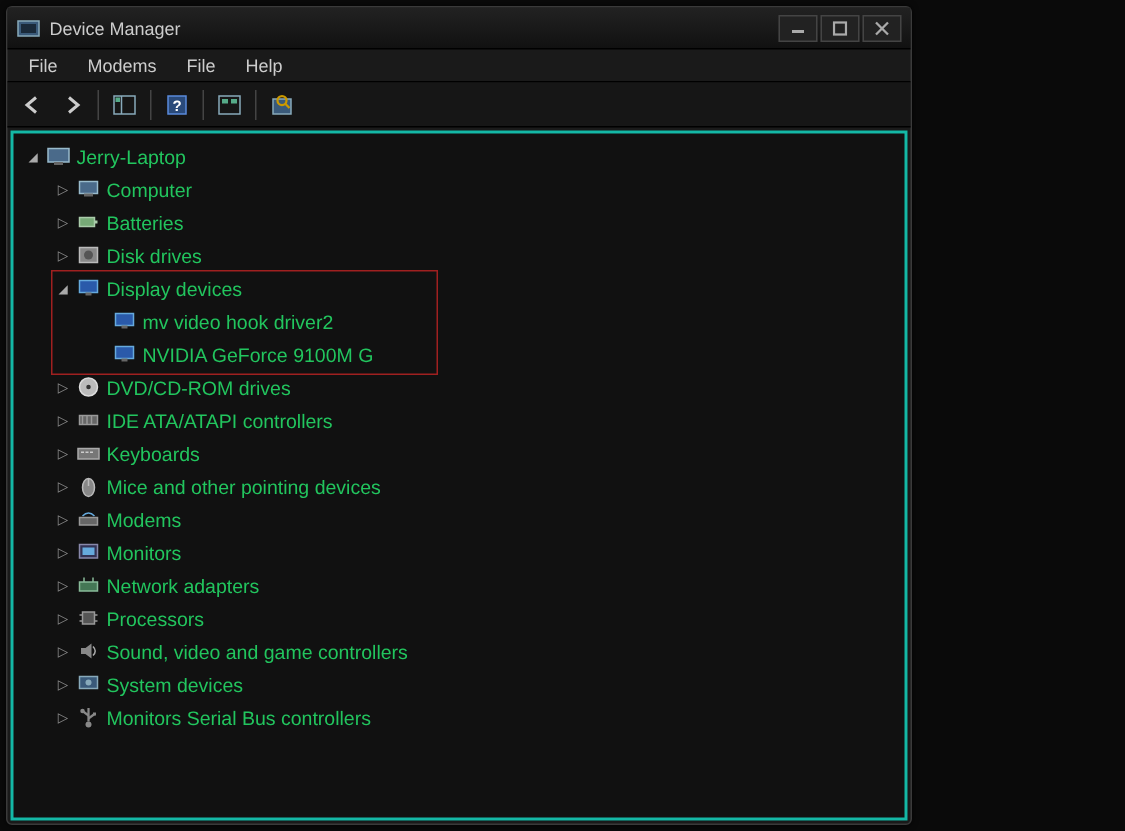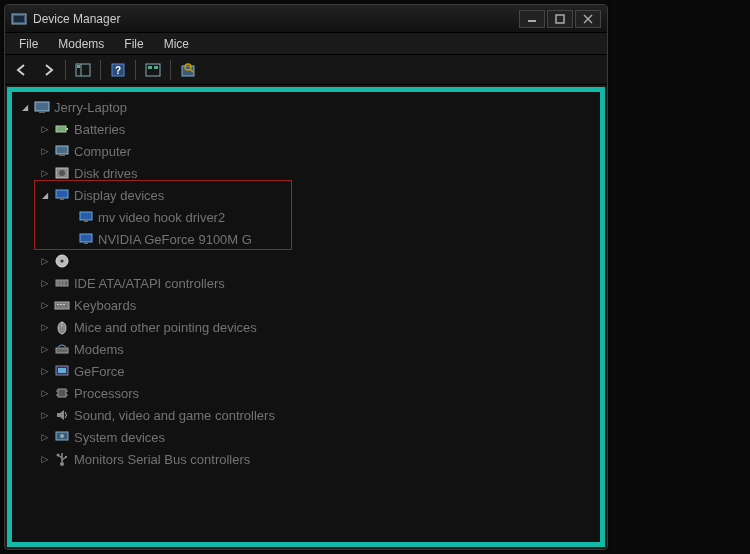--- a/index.html
+++ b/index.html
@@ -8,21 +8,21 @@
   .titlebar { height: 28px; background: linear-gradient(#222, #111); display: flex; align-items: center; padding: 0 6px; border-bottom: 1px solid #000; }
   .title-icon { width: 16px; height: 16px; margin-right: 6px; }
   .title-text { color: #ccc; font-size: 12px; flex: 1; }
   .win-btns { display: flex; gap: 2px; }
   .win-btn { width: 26px; height: 18px; background: #222; border: 1px solid #444; display: flex; align-items: center; justify-content: center; color: #aaa; font-size: 10px; }
   .menubar { height: 22px; display: flex; align-items: center; padding: 0 6px; gap: 4px; border-bottom: 1px solid #000; }
   .menu-item { color: #ccc; font-size: 12px; padding: 2px 8px; }
   .toolbar { height: 30px; display: flex; align-items: center; padding: 0 6px; gap: 4px; border-bottom: 1px solid #000; background: #161616; }
   .tool-btn { width: 22px; height: 22px; display: flex; align-items: center; justify-content: center; border: 1px solid transparent; }
   .tool-sep { width: 1px; height: 20px; background: #444; margin: 0 2px; }
-  .tree { flex: 1; background: #111; border: 5px solid #14b8a6; margin: 2px; padding: 4px 2px; overflow: auto; color: #737373; font-size: 13px; }
+  .tree { flex: 1; background: #111; border: 2px solid #14b8a6; margin: 2px; padding: 4px 2px; overflow: auto; color: #22c55e; font-size: 13px; }
   .node { display: flex; align-items: center; height: 22px; }
   .arrow { width: 14px; height: 14px; display: flex; align-items: center; justify-content: center; color: #888; font-size: 10px; margin-right: 0px; }
   .arrow.expanded::before { content: "◢"; font-size: 8px; color: #aaa; }
   .arrow.collapsed::before { content: "▷"; font-size: 9px; color: #888; }
   .arrow.none::before { content: ""; }
   .node-icon { width: 16px; height: 16px; margin: 0 4px 0 2px; display: flex; align-items: center; justify-content: center; }
   .highlight-box { position: absolute; border: 1px solid #a02020; pointer-events: none; }
   .tree-wrap { position: relative; flex: 1; display: flex; }
   .indent-0 { padding-left: 4px; }
   .indent-1 { padding-left: 24px; }
@@ -59,21 +59,21 @@
             <line x1="9" y1="1" x2="1" y2="9" stroke="#aaa" stroke-width="1.5"></line>
           </svg>
         </div>
     </div>
   </div>
 
   <div class="menubar">
     <span class="menu-item">File</span>
     <span class="menu-item">Modems</span>
     <span class="menu-item">File</span>
-    <span class="menu-item">Mice</span>
+    <span class="menu-item">Help</span>
   </div>
 
   <div class="toolbar">
     <div class="tool-btn">
         <svg width="14" height="14">
           <path d="M9 2 L3 7 L9 12" fill="none" stroke="#ccc" stroke-width="2"></path>
         </svg>
       </div>
     <div class="tool-btn">
         <svg width="14" height="14">
@@ -123,40 +123,40 @@
               <rect x="5" y="12" width="6" height="2" fill="#666"></rect>
             </svg>
         </span>
         <span>Jerry-Laptop</span>
       </div>
       <div id="children">
           <div class="node indent-1">
             <span class="arrow collapsed"></span>
             <span class="node-icon">
               <svg width="16" height="16">
+                <rect x="2" y="3" width="12" height="8" fill="#4a6a8a" stroke="#9bc"></rect>
+                <rect x="5" y="11" width="6" height="2" fill="#666"></rect>
+              </svg>
+            </span>
+            <span>Computer</span>
+          </div>
+          <div class="node indent-1">
+            <span class="arrow collapsed"></span>
+            <span class="node-icon">
+              <svg width="16" height="16">
                 <rect x="2" y="5" width="10" height="6" fill="#7a7" stroke="#aca"></rect>
                 <rect x="12" y="7" width="2" height="2" fill="#aca"></rect>
               </svg>
             </span>
             <span>Batteries</span>
           </div>
           <div class="node indent-1">
             <span class="arrow collapsed"></span>
             <span class="node-icon">
               <svg width="16" height="16">
-                <rect x="2" y="3" width="12" height="8" fill="#4a6a8a" stroke="#9bc"></rect>
-                <rect x="5" y="11" width="6" height="2" fill="#666"></rect>
-              </svg>
-            </span>
-            <span>Computer</span>
-          </div>
-          <div class="node indent-1">
-            <span class="arrow collapsed"></span>
-            <span class="node-icon">
-              <svg width="16" height="16">
                 <rect x="2" y="3" width="12" height="10" fill="#888" stroke="#bbb"></rect>
                 <circle cx="8" cy="8" r="3" fill="#555"></circle>
               </svg>
             </span>
             <span>Disk drives</span>
           </div>
           <div class="node indent-1">
             <span class="arrow expanded"></span>
             <span class="node-icon">
               <svg width="16" height="16">
@@ -187,20 +187,21 @@
             <span>NVIDIA GeForce 9100M G</span>
           </div>
           <div class="node indent-1">
             <span class="arrow collapsed"></span>
             <span class="node-icon">
               <svg width="16" height="16">
                 <circle cx="8" cy="8" r="6" fill="#bbb" stroke="#ddd"></circle>
                 <circle cx="8" cy="8" r="1.5" fill="#333"></circle>
               </svg>
             </span>
+            <span>DVD/CD-ROM drives</span>
           </div>
           <div class="node indent-1">
             <span class="arrow collapsed"></span>
             <span class="node-icon">
               <svg width="16" height="16">
                 <rect x="2" y="5" width="12" height="6" fill="#666" stroke="#999"></rect>
                 <line x1="4" y1="5" x2="4" y2="11" stroke="#999"></line>
                 <line x1="7" y1="5" x2="7" y2="11" stroke="#999"></line>
                 <line x1="10" y1="5" x2="10" y2="11" stroke="#999"></line>
               </svg>
@@ -240,21 +241,32 @@
             <span>Modems</span>
           </div>
           <div class="node indent-1">
             <span class="arrow collapsed"></span>
             <span class="node-icon">
               <svg width="16" height="16">
                 <rect x="2" y="3" width="12" height="9" fill="#335" stroke="#88a"></rect>
                 <rect x="4" y="5" width="8" height="5" fill="#6ad"></rect>
               </svg>
             </span>
-            <span>GeForce</span>
+            <span>Monitors</span>
+          </div>
+          <div class="node indent-1">
+            <span class="arrow collapsed"></span>
+            <span class="node-icon">
+              <svg width="16" height="16">
+                <rect x="2" y="6" width="12" height="6" fill="#475" stroke="#8b9"></rect>
+                <line x1="5" y1="6" x2="5" y2="3" stroke="#8b9"></line>
+                <line x1="11" y1="6" x2="11" y2="3" stroke="#8b9"></line>
+              </svg>
+            </span>
+            <span>Network adapters</span>
           </div>
           <div class="node indent-1">
             <span class="arrow collapsed"></span>
             <span class="node-icon">
               <svg width="16" height="16">
                 <rect x="4" y="4" width="8" height="8" fill="#555" stroke="#999"></rect>
                 <line x1="2" y1="6" x2="4" y2="6" stroke="#999"></line>
                 <line x1="2" y1="10" x2="4" y2="10" stroke="#999"></line>
                 <line x1="12" y1="6" x2="14" y2="6" stroke="#999"></line>
                 <line x1="12" y1="10" x2="14" y2="10" stroke="#999"></line>

